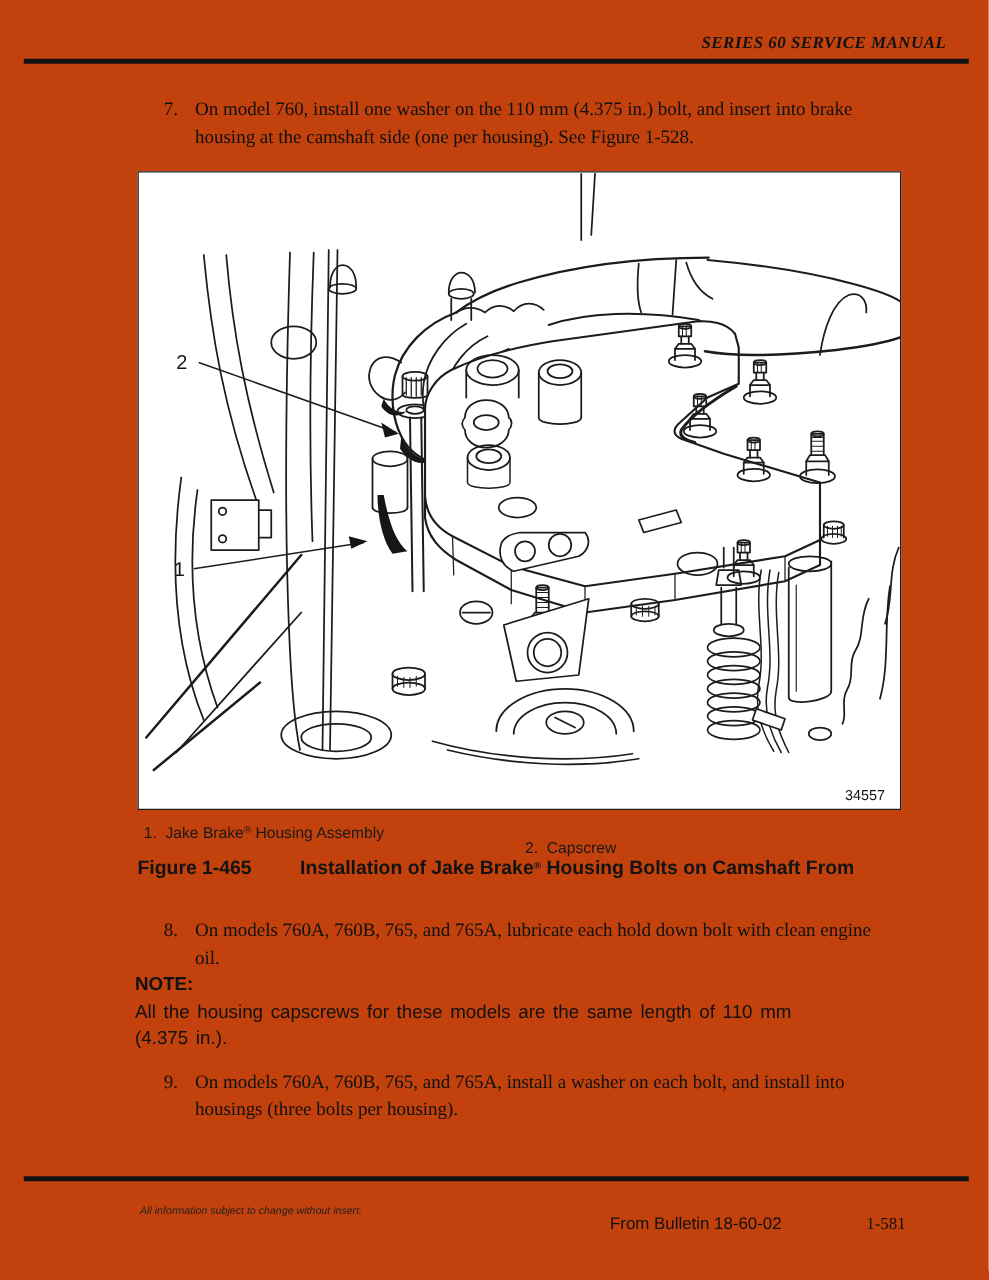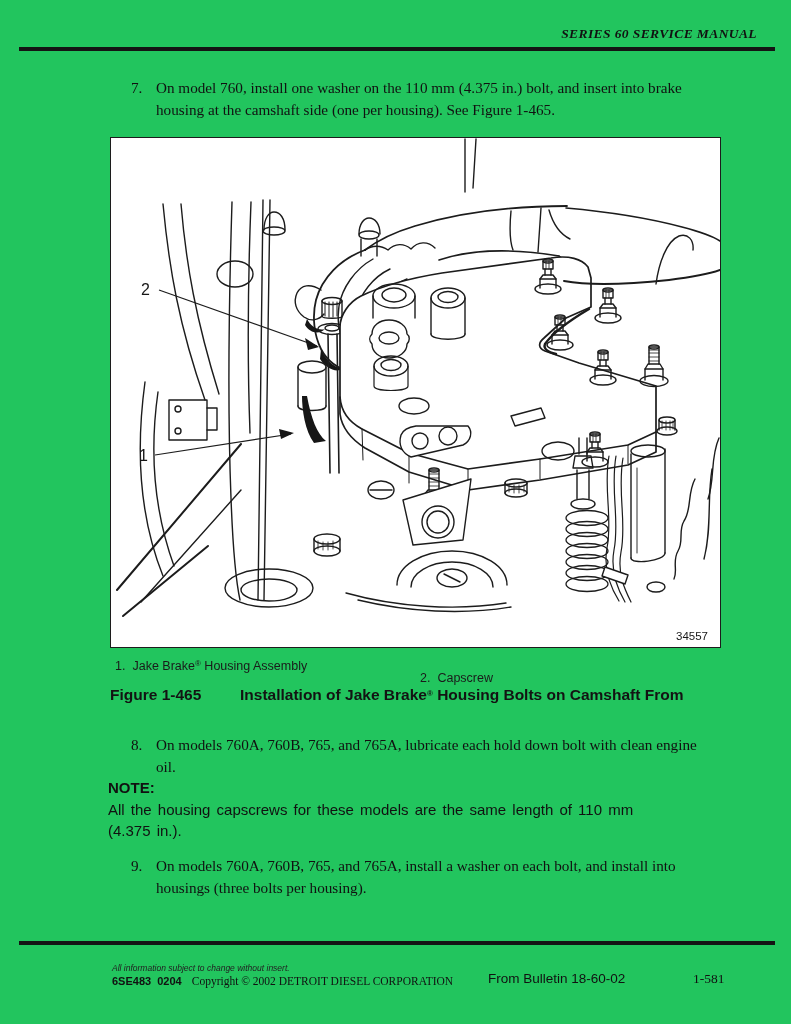--- a/index.html
+++ b/index.html
@@ -1,16 +1,16 @@
 <!DOCTYPE html>
 <html><head>
 <meta charset="utf-8">
 <style>
   html,body{margin:0;padding:0;background:#e8e8e8;}
-  .page{position:relative;width:791px;height:1024px;background:#22c55e;margin:0 auto;overflow:hidden;
+  .page{position:relative;width:791px;height:1024px;background:#c2410c;margin:0 auto;overflow:hidden;
         font-family:"Liberation Serif",serif;color:#111;}
   
   .hdr-title{position:absolute;left:19px;top:26px;width:738px;text-align:right;
              font:italic 600 13.5px "Liberation Serif",serif;letter-spacing:.4px;}
   .rule{position:absolute;left:19px;width:756px;height:4px;background:#141414;}
   .rule-top{top:47px;}
   .rule-bottom{top:941px;}
   
   .step{position:absolute;font:15.2px/21.5px "Liberation Serif",serif;}
   .step .num{position:absolute;left:0;top:0;}
@@ -47,21 +47,21 @@
 
 <div class="page">
 
   <div class="hdr-title">SERIES 60 SERVICE MANUAL</div>
   <div class="rule rule-top"></div>
 
   <div class="step step7">
     <span class="num">7.</span>
     <div class="lines">
       <div>On model 760, install one washer on the 110 mm (4.375 in.) bolt, and insert into brake</div>
-      <div>housing at the camshaft side (one per housing). See Figure 1-465.</div>
+      <div>housing at the camshaft side (one per housing). See Figure 1-528.</div>
     </div>
   </div>
 
   <div class="figure-box">
     <svg viewBox="0 0 609 509" width="609" height="509">
       <g stroke="#1c1c1c" fill="none" stroke-width="1.4" stroke-linecap="round" stroke-linejoin="round">
 
         <g>
           <path d="M52,66 C58,130 68,188 94,262"></path>
           <path d="M70,66 C75,126 85,182 108,256"></path>
@@ -321,19 +321,16 @@
   <div class="step step9">
     <span class="num">9.</span>
     <div class="lines">
       <div>On models 760A, 760B, 765, and 765A, install a washer on each bolt, and install into</div>
       <div>housings (three bolts per housing).</div>
     </div>
   </div>
 
   <div class="rule rule-bottom"></div>
   <div class="ftr-notice">All information subject to change without insert.</div>
-  <div class="ftr-line2">
-    <span class="code">6SE483  0204</span><span>Copyright © 2002 DETROIT DIESEL CORPORATION</span>
-  </div>
   <div class="ftr-bulletin">From Bulletin 18-60-02</div>
   <div class="ftr-page">1-581</div>
 
 </div>
 
 </body></html>

